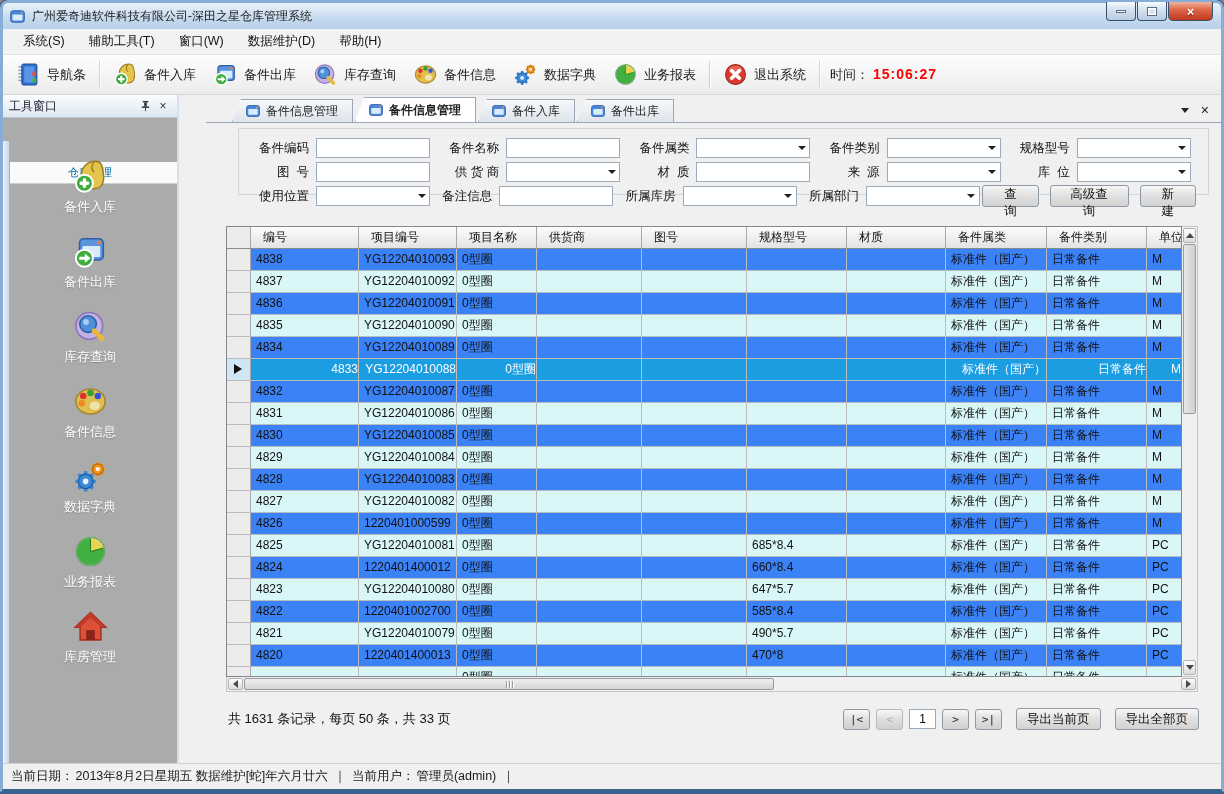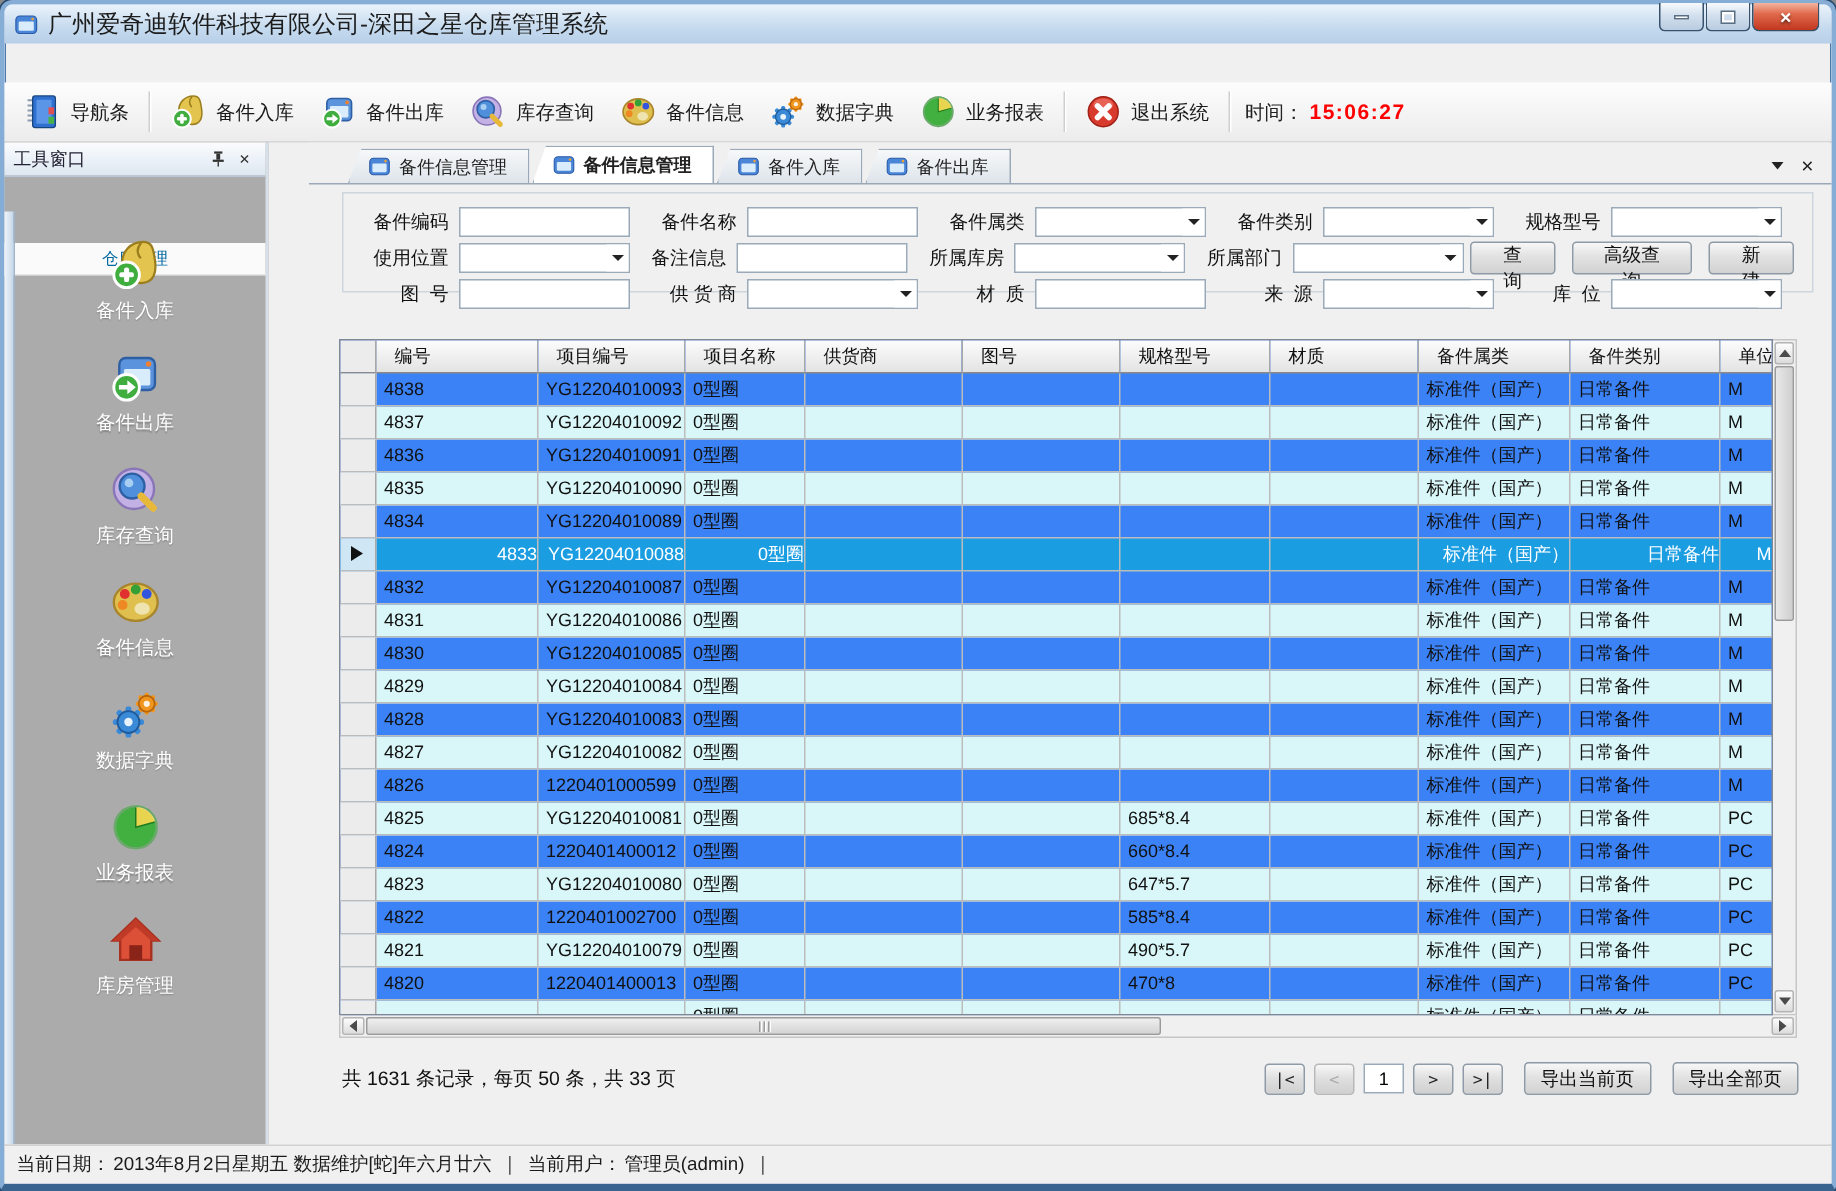--- a/index.html
+++ b/index.html
@@ -8,21 +8,21 @@
   .screen { position:relative; width:1224px; height:794px; }
 
   
   .window { position:absolute; inset:0; border:3px solid #86add6; border-bottom:5px solid #39648f;
             border-radius:8px 8px 3px 3px; background:#f0f0f0;
             box-shadow: inset 0 0 0 1px #4a7aaa; outline:1px solid #1f4a74; }
   .titlebar { position:absolute; top:0; left:0; right:0; height:26px;
               background:linear-gradient(#eaf3fb,#c5daee 60%,#b7cfe8);
               display:flex; align-items:center; padding:0 6px; border-radius:5px 5px 0 0; }
   .app-icon { width:17px; height:17px; margin-right:6px; }
-  .title-text { font-size:16px; color:#1c1c1c; }
+  .title-text { font-size:12px; color:#1c1c1c; }
   .win-controls { position:absolute; top:-1px; right:8px; display:flex; }
   .wbtn { width:30px; height:19px; border:1px solid #38516b; border-top:none;
           background:linear-gradient(#f6fafd,#d3e0ee 45%,#b9cce0); border-radius:0 0 4px 4px;
           display:flex; align-items:center; justify-content:center; margin-left:1px; }
   .wbtn.close { width:45px; background:linear-gradient(#f2b5a0,#e06a4c 40%,#c2371f);
                 border-radius:0 0 5px 5px; color:#fff; font-size:13px; font-weight:bold;
                 text-shadow:0 1px 2px rgba(0,0,0,.5); }
   .glyph-min { width:10px; height:3px; background:#fdfdfd; border:1px solid #5a6e84; }
   .glyph-max { width:10px; height:9px; border:1px solid #5a6e84; box-shadow:inset 0 0 0 1.5px #fdfdfd; }
 
@@ -74,21 +74,21 @@
          clip-path:polygon(9px 0,100% 0,100% 100%,0 100%); }
   .tab.active { background:#ffffff; font-weight:bold; height:25px; z-index:2; }
   .tab-icon { width:16px; height:16px; }
   .tab-tools { margin-left:auto; display:flex; align-items:center; gap:10px; padding:0 12px 6px 0; }
   .tab-dd { width:12px; height:12px; display:flex; align-items:center; justify-content:center; }
   .tab-dd::after { content:''; border-left:4px solid transparent; border-right:4px solid transparent;
                    border-top:5px solid #222; }
   .tab-x { font-size:14px; color:#222; line-height:12px; }
 
   
-  .form-panel { position:absolute; top:33px; left:22px; right:12px; height:67px;
+  .form-panel { position:absolute; top:33px; left:32px; right:12px; height:67px;
                 background:#f0f0f0; border:1px solid #cdd5dd; padding:7px 8px 23px 10px; }
   .form-row { display:flex; align-items:center; height:24px;}
   .field { display:flex; align-items:center; width:192px; }
   .fl-label { width:60px; text-align:right; font-size:12.5px; color:#111; white-space:pre; }
   .ctrl { position:relative; width:114px; height:20px; margin-left:7px; border:1px solid #9aaab8;
           background:#fff; display:flex; }
   .ctrl input { flex:1; border:none; outline:none; font-size:12px; padding:0 3px; background:transparent; min-width:0; }
   .combo-arrow { display:none; width:15px; align-items:center; justify-content:center; background:#fff; }
   .combo-arrow::after { content:''; border-left:4px solid transparent; border-right:4px solid transparent;
                         border-top:4px solid #222; }
@@ -268,20 +268,33 @@
           </div>
       <div class="wbtn">
             <span class="glyph-max"></span>
           </div>
       <div class="wbtn close">
             <span>×</span>
           </div>
     </div>
   </div>
 
+  <div class="menubar">
+
+      <span class="menu-item">系统(S)</span>
+
+      <span class="menu-item alt">辅助工具(T)</span>
+
+      <span class="menu-item">窗口(W)</span>
+
+      <span class="menu-item alt">数据维护(D)</span>
+
+      <span class="menu-item">帮助(H)</span>
+
+  </div>
 
   <div class="toolbar">
 
       <div class="tb-item sep">
         <svg class="tb-icon">
             <use href="#icon-navbar"></use>
           </svg>
         <span class="tb-label">导航条</span>
       </div>
 
@@ -488,20 +501,61 @@
               <span class="fl-label">规格型号</span>
               <span class="ctrl">
                   <input style="">
                   <span class="combo-arrow"></span>
                 </span>
             </div>
 
         </div>
         <div class="form-row">
 
+            <div class="field input">
+              <span class="fl-label">图  号</span>
+              <span class="ctrl">
+                  <input style="">
+                </span>
+            </div>
+
+            <div class="field alt select">
+              <span class="fl-label">供 货 商</span>
+              <span class="ctrl">
+                  <input style="">
+                  <span class="combo-arrow"></span>
+                </span>
+            </div>
+
+            <div class="field input">
+              <span class="fl-label">材  质</span>
+              <span class="ctrl">
+                  <input style="">
+                </span>
+            </div>
+
+            <div class="field alt select">
+              <span class="fl-label">来  源</span>
+              <span class="ctrl">
+                  <input style="">
+                  <span class="combo-arrow"></span>
+                </span>
+            </div>
+
+            <div class="field select">
+              <span class="fl-label">库  位</span>
+              <span class="ctrl">
+                  <input style="">
+                  <span class="combo-arrow"></span>
+                </span>
+            </div>
+
+        </div>
+        <div class="form-row">
+
             <div class="field select">
               <span class="fl-label">使用位置</span>
               <span class="ctrl">
                   <input style="">
                   <span class="combo-arrow"></span>
                 </span>
             </div>
 
             <div class="field alt input">
               <span class="fl-label">备注信息</span>
@@ -524,61 +578,20 @@
                   <input style="">
                   <span class="combo-arrow"></span>
                 </span>
             </div>
 
           <div class="form-buttons">
             <button class="btn">查询</button>
             <button class="btn">高级查询</button>
             <button class="btn">新建</button>
           </div>
-        </div>
-        <div class="form-row">
-
-            <div class="field input">
-              <span class="fl-label">图  号</span>
-              <span class="ctrl">
-                  <input style="">
-                </span>
-            </div>
-
-            <div class="field alt select">
-              <span class="fl-label">供 货 商</span>
-              <span class="ctrl">
-                  <input style="">
-                  <span class="combo-arrow"></span>
-                </span>
-            </div>
-
-            <div class="field input">
-              <span class="fl-label">材  质</span>
-              <span class="ctrl">
-                  <input style="">
-                </span>
-            </div>
-
-            <div class="field alt select">
-              <span class="fl-label">来  源</span>
-              <span class="ctrl">
-                  <input style="">
-                  <span class="combo-arrow"></span>
-                </span>
-            </div>
-
-            <div class="field select">
-              <span class="fl-label">库  位</span>
-              <span class="ctrl">
-                  <input style="">
-                  <span class="combo-arrow"></span>
-                </span>
-            </div>
-
         </div>
       </div>
 
       <div class="grid-area">
         <div class="grid">
           <div class="g-header">
             <div class="g-cell sel"></div>
 
               <div class="g-cell">编号</div>
 

